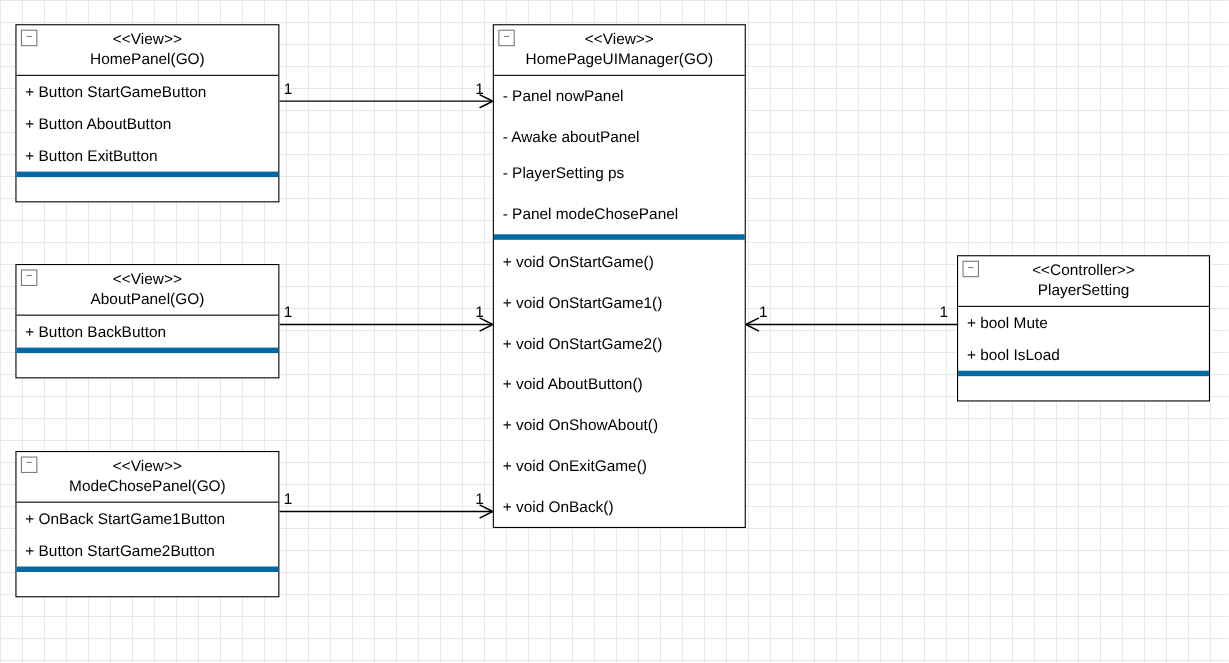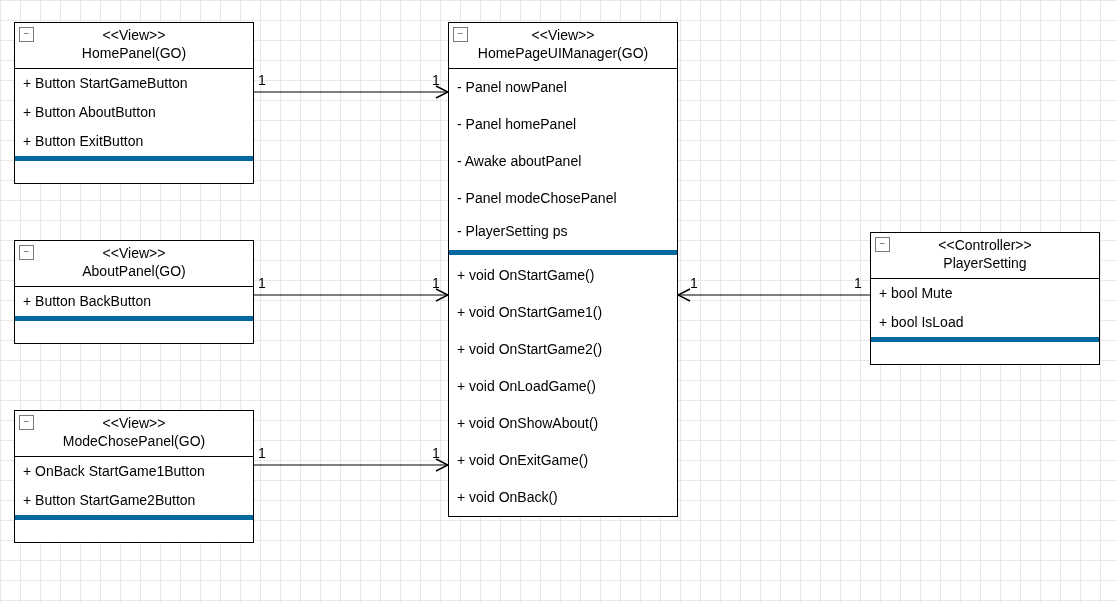--- a/index.html
+++ b/index.html
@@ -111,30 +111,29 @@
 </div>
 
 <div class="uml" style="left:448px;top:22px;width:230px">
   <div class="hdr">
     <span class="collapse">−</span>
     <span>&lt;&lt;View&gt;&gt;</span><br>
     <span>HomePageUIManager(GO)</span>
   </div>
   <div class="sec">
     <div class="row" style="padding-top:8px;padding-bottom:8px">- Panel nowPanel</div>
-    <div class="row" style="padding-top:8px;padding-bottom:8px">- Panel homePanel</div>
     <div class="row" style="padding-top:8px;padding-bottom:8px">- Awake aboutPanel</div>
+    <div class="row" style="padding-top:4px;padding-bottom:8px">- PlayerSetting ps</div>
     <div class="row" style="padding-top:8px;padding-bottom:8px">- Panel modeChosePanel</div>
-    <div class="row" style="padding-top:4px;padding-bottom:8px">- PlayerSetting ps</div>
   </div>
   <div class="sec">
     <div class="row" style="padding-top:10px;padding-bottom:8px">+ void OnStartGame()</div>
     <div class="row" style="padding-top:8px;padding-bottom:8px">+ void OnStartGame1()</div>
     <div class="row" style="padding-top:8px;padding-bottom:8px">+ void OnStartGame2()</div>
-    <div class="row" style="padding-top:8px;padding-bottom:8px">+ void OnLoadGame()</div>
+    <div class="row" style="padding-top:8px;padding-bottom:8px">+ void AboutButton()</div>
     <div class="row" style="padding-top:8px;padding-bottom:8px">+ void OnShowAbout()</div>
     <div class="row" style="padding-top:8px;padding-bottom:8px">+ void OnExitGame()</div>
     <div class="row" style="padding-top:8px;padding-bottom:8px">+ void OnBack()</div>
   </div>
 </div>
 
 <div class="uml" style="left:870px;top:232px;width:230px">
   <div class="hdr">
     <span class="collapse">−</span>
     <span>&lt;&lt;Controller&gt;&gt;</span><br>

